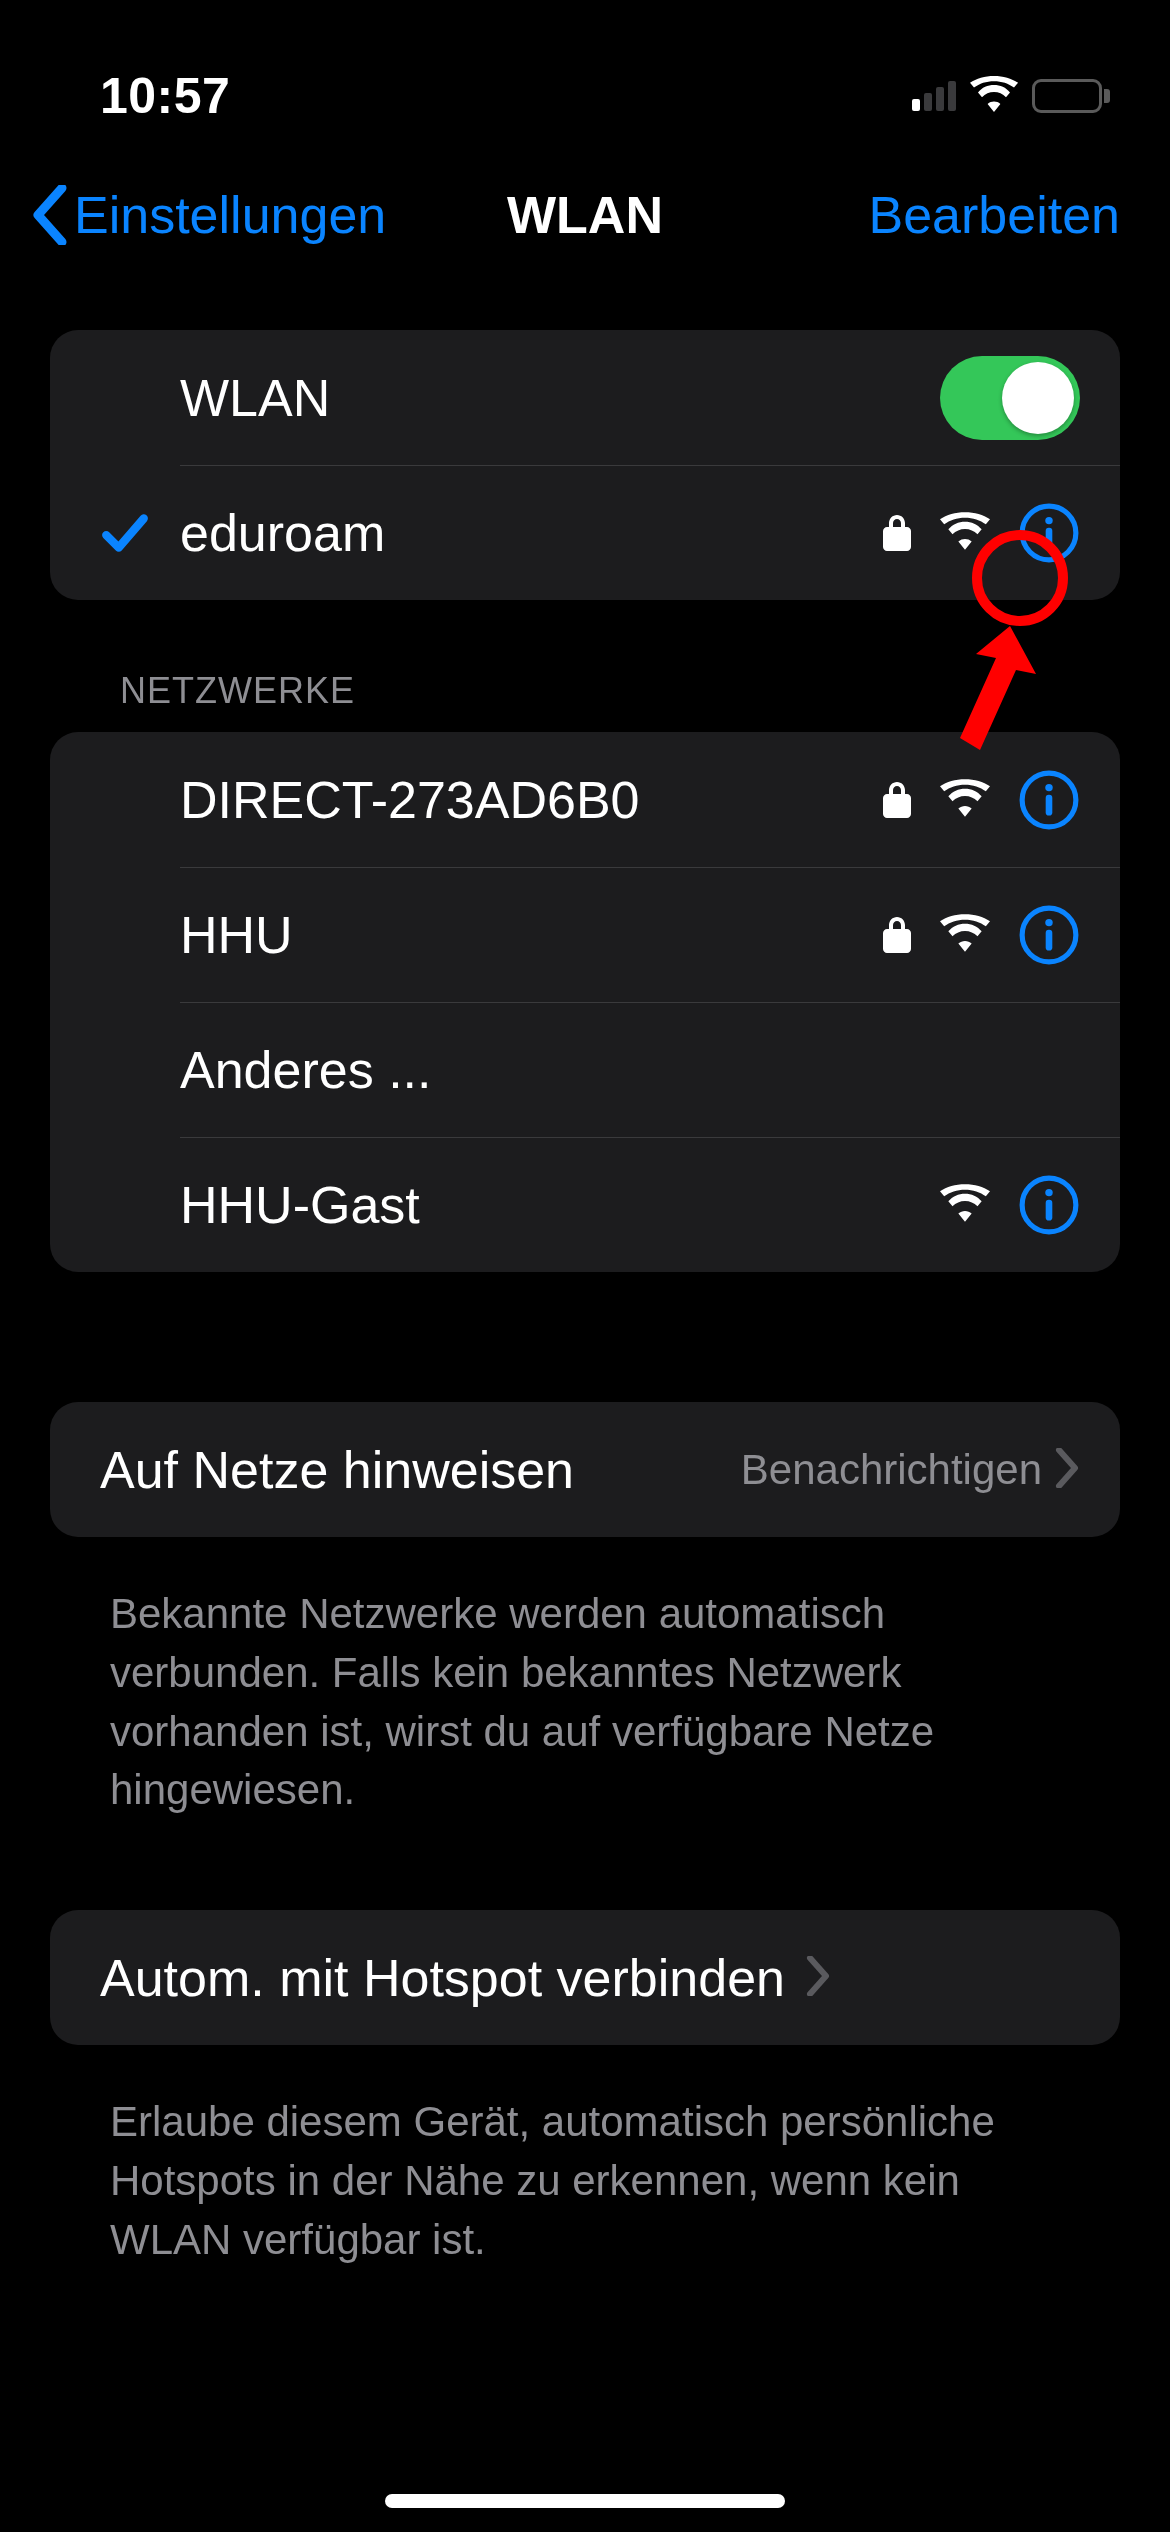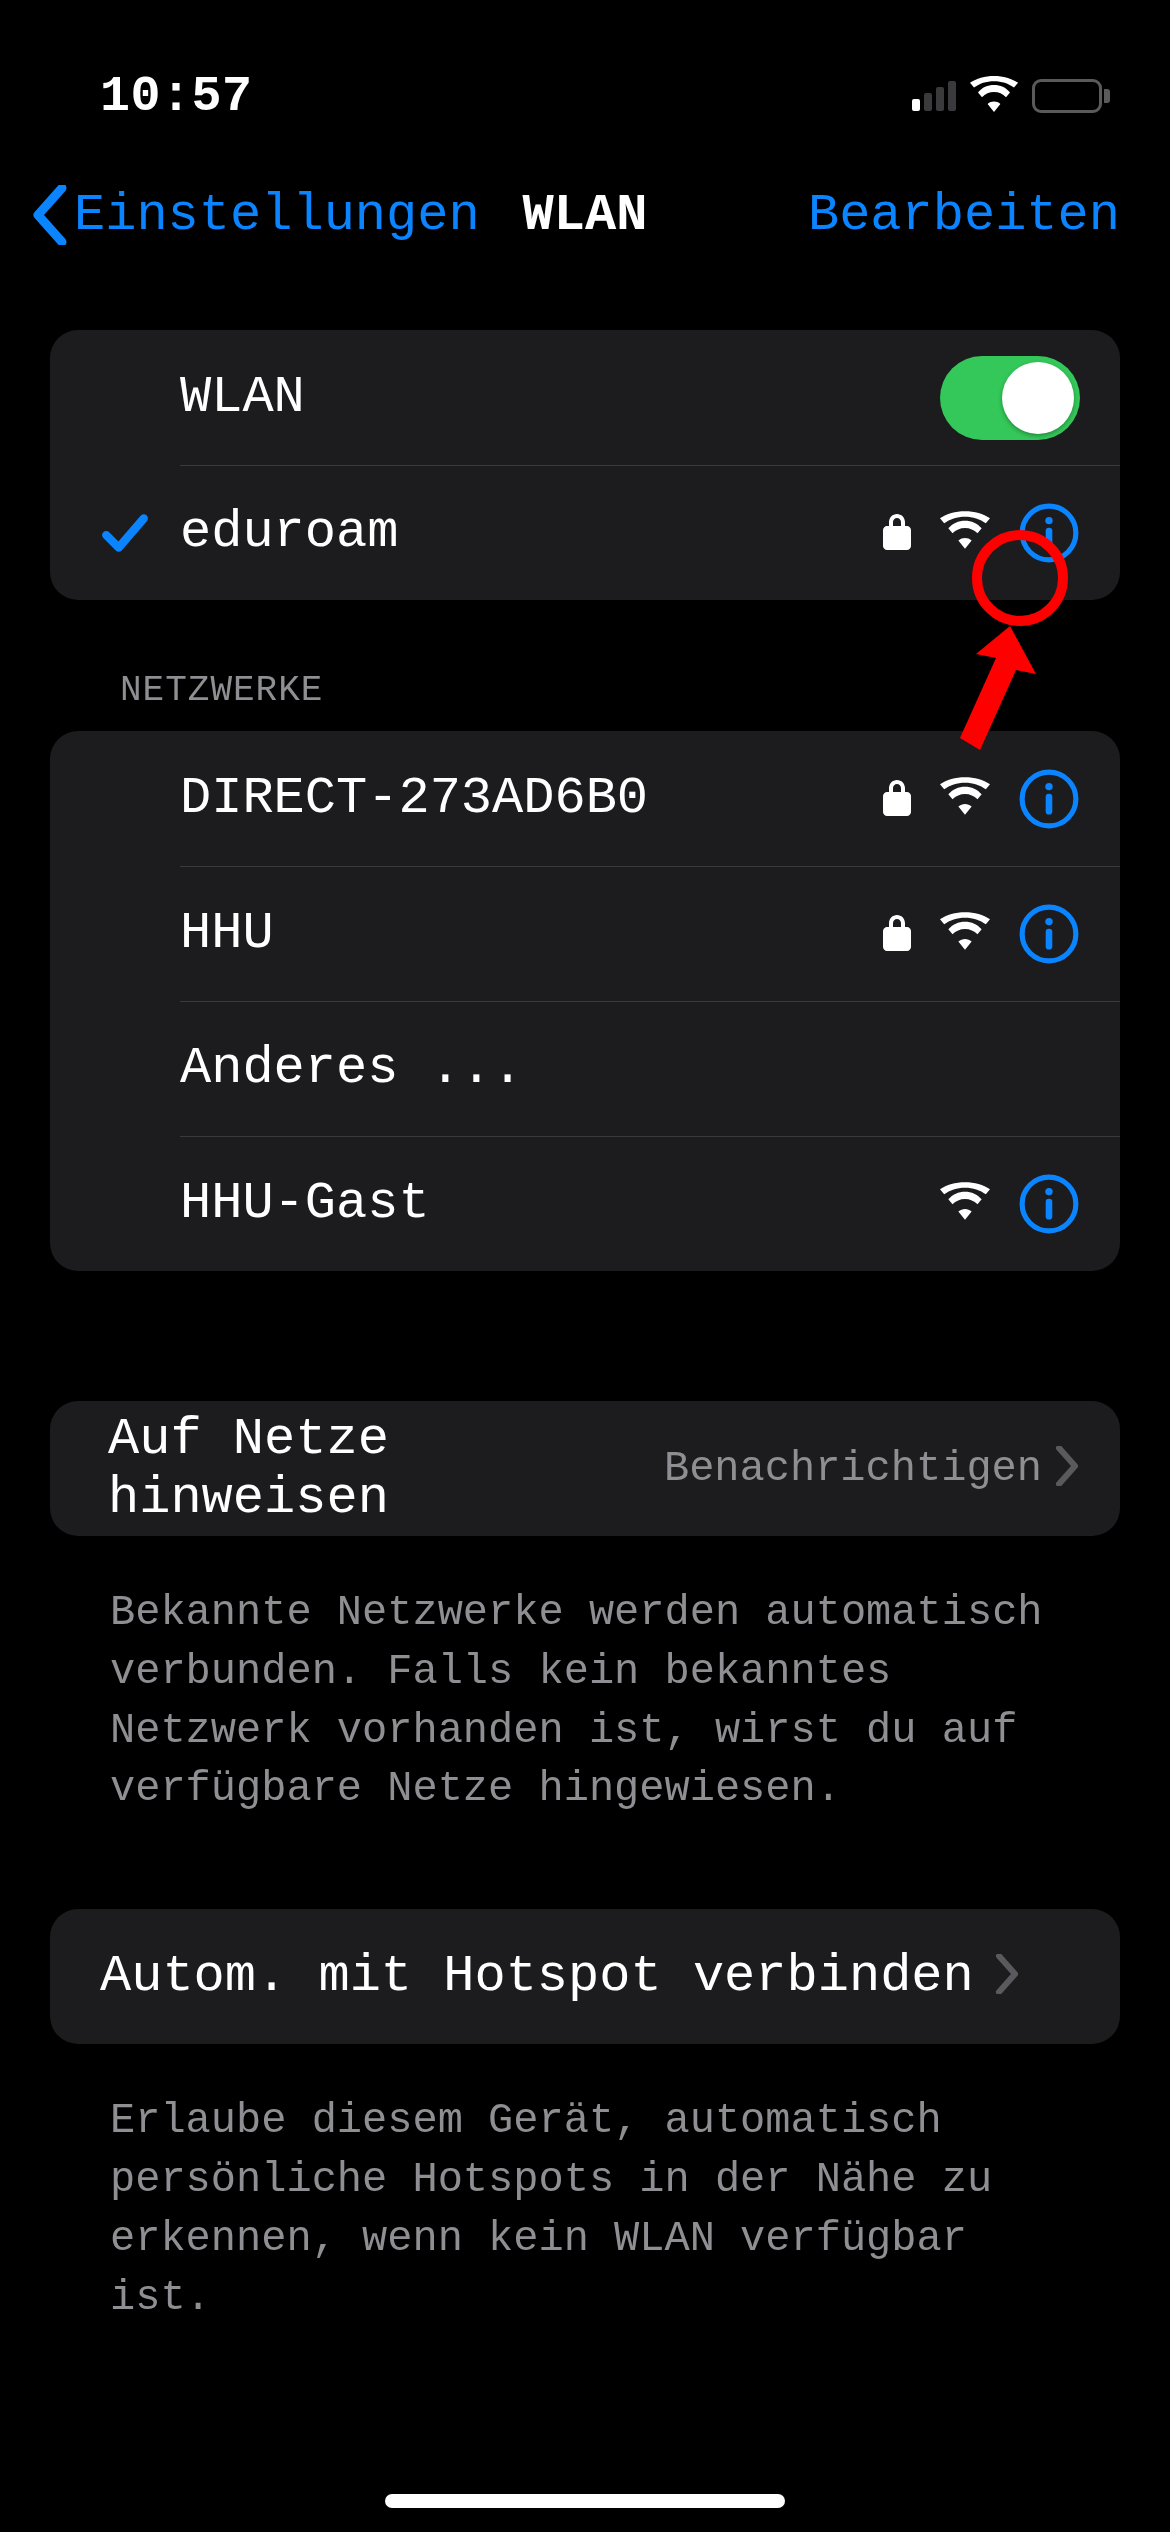--- a/index.html
+++ b/index.html
@@ -4,21 +4,21 @@
 <style>
   * { box-sizing: border-box; margin: 0; padding: 0; }
   html, body {
     width: 1170px;
     height: 2532px;
     background: #000;
     color: #fff;
     font-family: -apple-system, "Helvetica Neue", Arial, sans-serif;
     overflow: hidden;
   }
-  .screen { position: relative; width: 100%; height: 100%; font-family: Liberation Mono, monospace; }
+  .screen { position: relative; width: 100%; height: 100%; }
 
   
   .status-bar {
     display: flex;
     justify-content: space-between;
     align-items: center;
     padding: 42px 60px 0 100px;
     height: 150px;
   }
   .status-time { font-size: 50px; font-weight: 600; letter-spacing: 0.5px; }
@@ -261,21 +261,21 @@
                 <rect x="13.4" y="12.5" width="3.2" height="10" rx="1.5" fill="#0a84ff"></rect>
               </svg>
           </span>
         </span>
       </div>
     </div>
 
     <div style="height:60px"></div>
     <div class="group single">
       <div class="row">
-        <span class="row-label" style="margin-left:8px">Auf Netze hinweisen</span>
+        <span class="row-label" style="margin-left:0">Auf Netze hinweisen</span>
         <span class="row-value">Benachrichtigen</span>
         <span class="chev">
           <svg viewBox="0 0 12 20">
               <path fill="none" stroke="#5a5a5e" stroke-width="3" stroke-linecap="round" stroke-linejoin="round" d="M2 1 L10 10 L2 19"></path>
             </svg>
         </span>
       </div>
     </div>
     <div class="group-footer">Bekannte Netzwerke werden automatisch verbunden. Falls kein bekanntes Netzwerk vorhanden ist, wirst du auf verfügbare Netze hingewiesen.</div>
 

